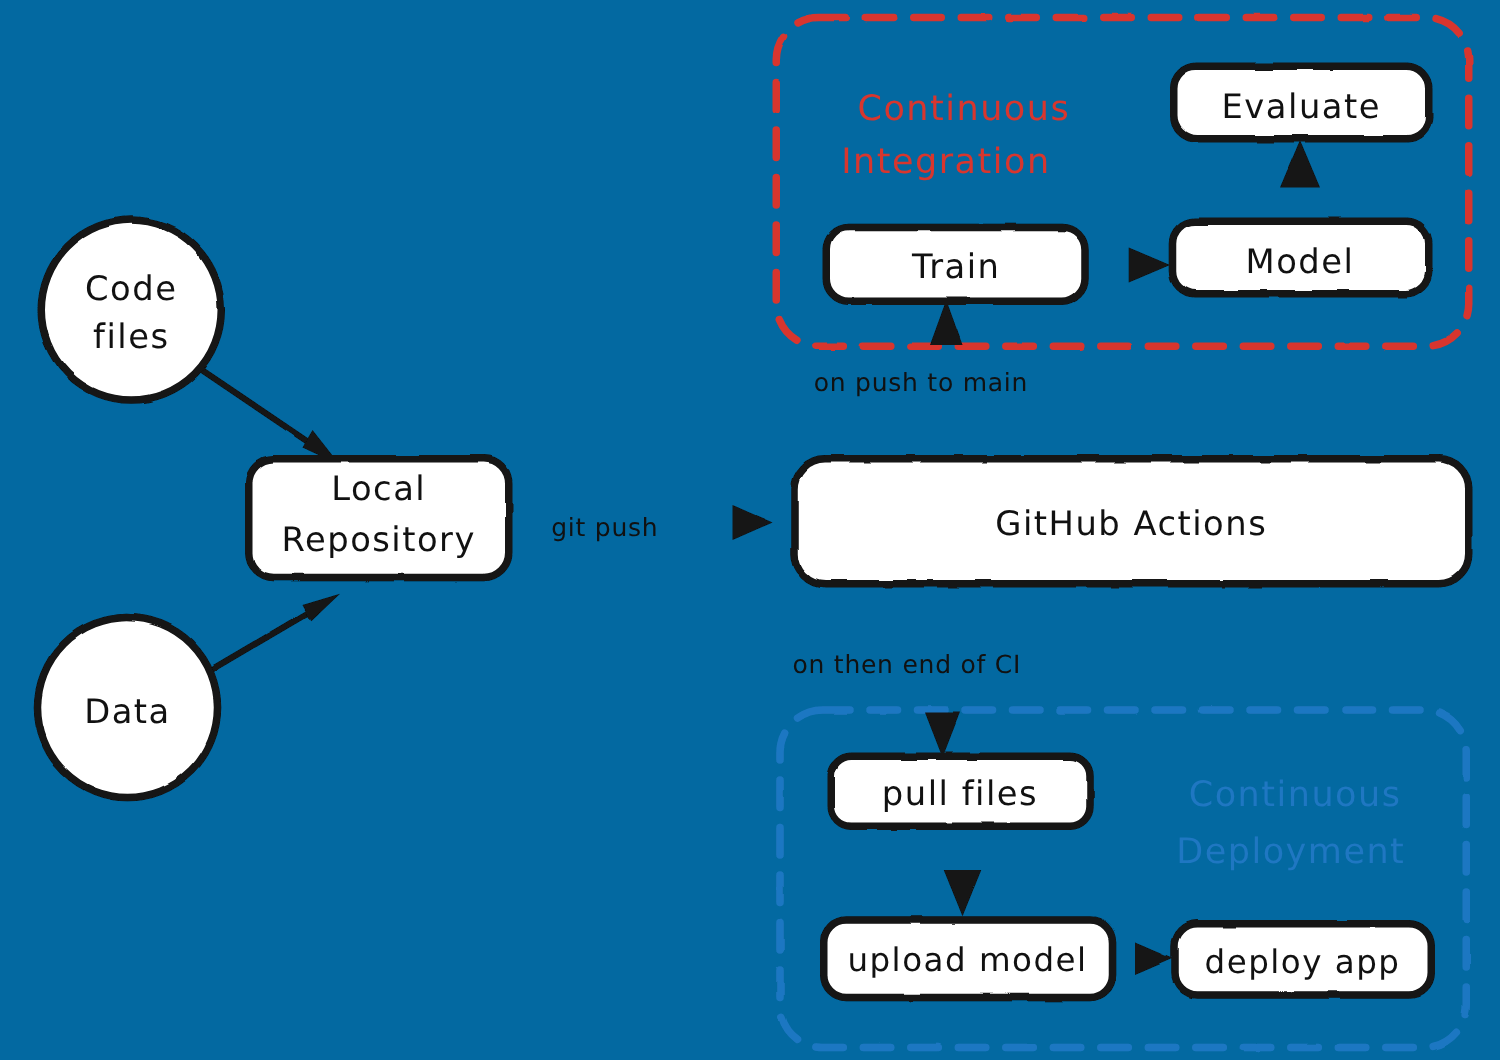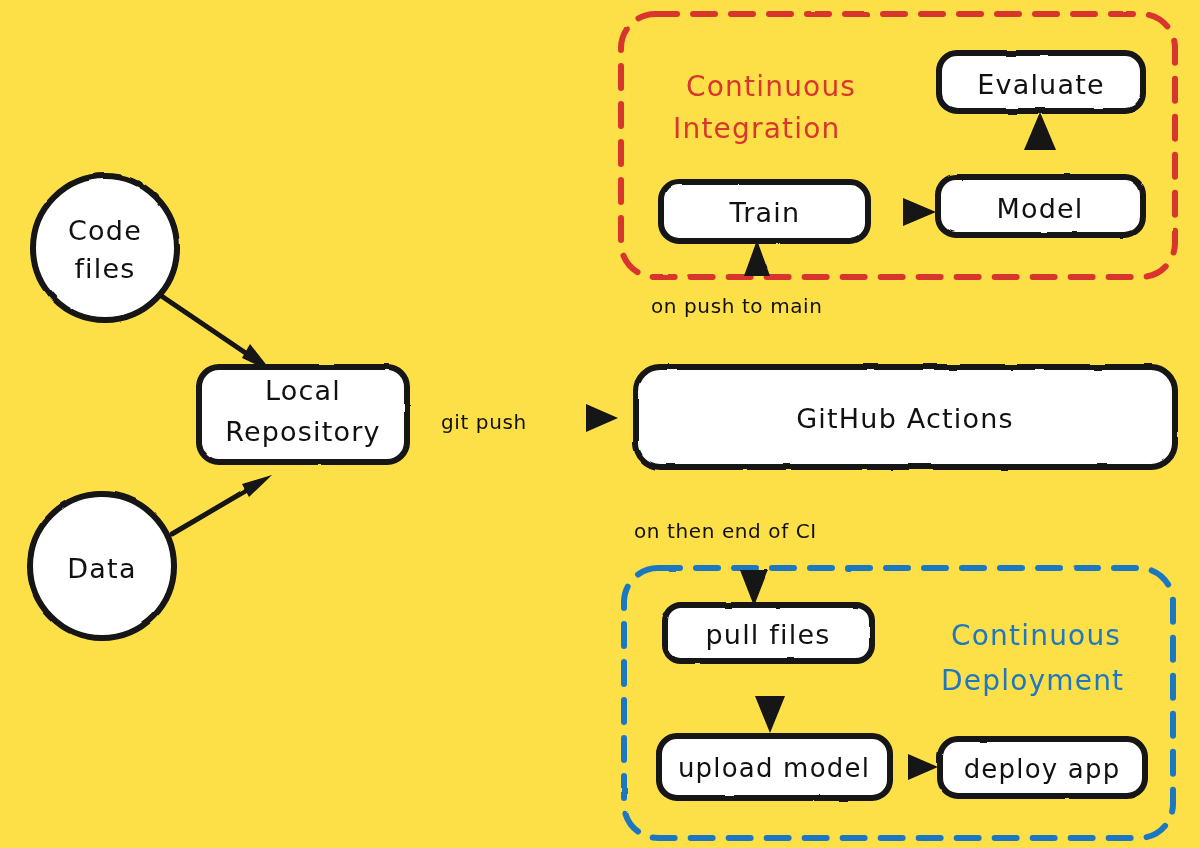--- a/index.html
+++ b/index.html
@@ -7,21 +7,21 @@
     padding: 0;
     background: #ffffff;
   }
   body {
     font-family: "DejaVu Sans", sans-serif;
   }
   #canvas {
     position: relative;
     width: 1200px;
     height: 848px;
-    background: #fde047;
+    background: #0369a1;
     overflow: hidden;
   }
   #diagram-svg {
     position: absolute;
     left: 0;
     top: 0;
     width: 1200px;
     height: 848px;
   }
   .node-text {

